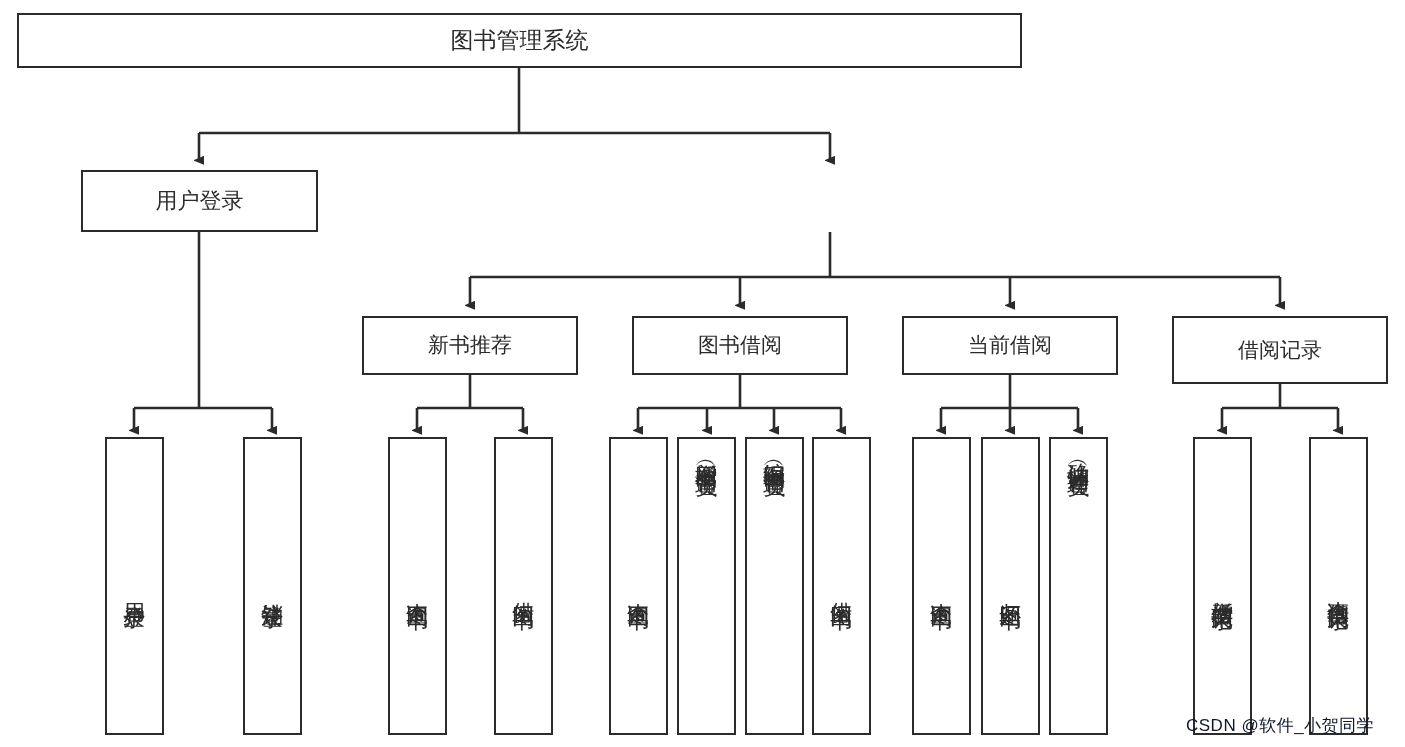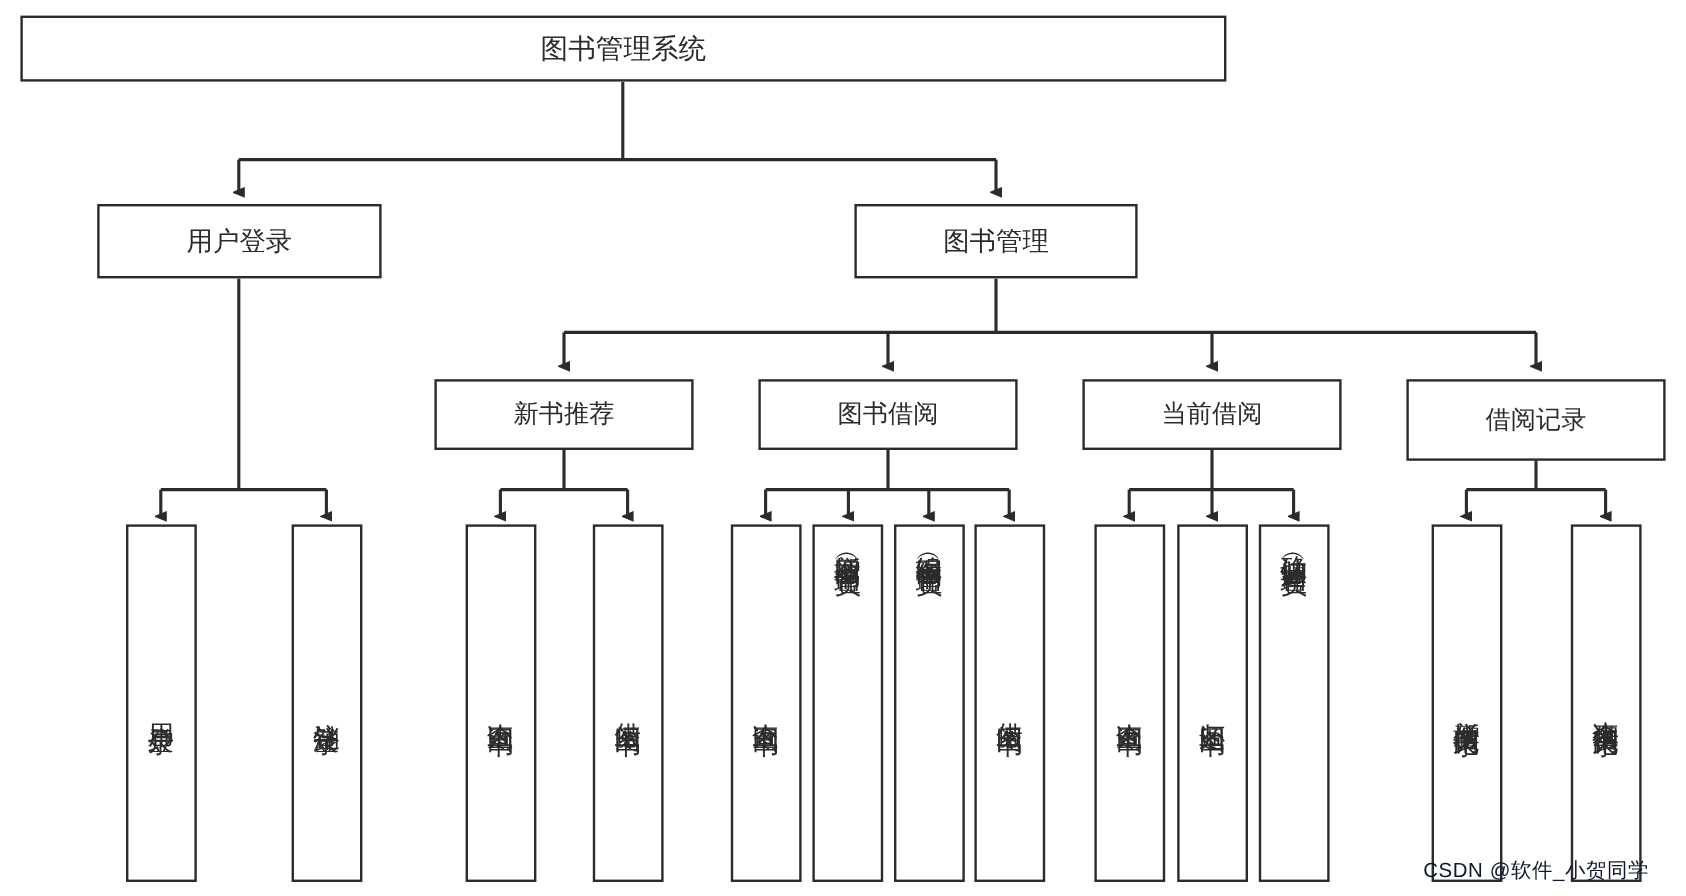--- a/index.html
+++ b/index.html
@@ -7,21 +7,21 @@
        font-family:"Liberation Sans","DejaVu Sans",sans-serif;}
   #diagram-root{position:relative;width:1405px;height:747px;background:#fff;}
   svg#connectors{position:absolute;left:0;top:0;width:1405px;height:747px;}
   .node{position:absolute;box-sizing:border-box;background:#ffffff;
         border:2.5px solid #2b2b2b;display:flex;align-items:center;
         justify-content:center;}
   .node .label{color:#2b2b2b;line-height:1.15;text-align:center;
                white-space:nowrap;}
   .lvl0 .label{font-size:23px;}
   .lvl1 .label{font-size:22px;}
-  .lvl2 .label{font-size:21px;font-family:Liberation Serif, serif;}
+  .lvl2 .label{font-size:21px;}
   .leaf{align-items:flex-start;justify-content:center;}
   .leaf .label{font-size:22px;writing-mode:vertical-rl;text-orientation:upright;
                letter-spacing:2px;white-space:pre;padding-top:6px;}
   .leaf.center{align-items:center;}
   #watermark{position:absolute;left:1186px;top:714px;font-size:17px;
              color:#0f172a;white-space:nowrap;letter-spacing:0.5px;}
 </style>
 </head>
 <body>
 
@@ -77,23 +77,20 @@
     </g>
   </svg>
 
   <div class="node lvl0" style="left:17px;top:13px;width:1005px;height:55px;">
     <span class="label">图书管理系统</span>
   </div>
 
   <div class="node lvl1" style="left:81px;top:170px;width:237px;height:62px;">
     <span class="label">用户登录</span>
   </div>
-  <div class="node lvl1" style="left:712px;top:170px;width:236px;height:62px;">
-    <span class="label">图书管理</span>
-  </div>
 
   <div class="node lvl2" style="left:362px;top:316px;width:216px;height:59px;">
     <span class="label">新书推荐</span>
   </div>
   <div class="node lvl2" style="left:632px;top:316px;width:216px;height:59px;">
     <span class="label">图书借阅</span>
   </div>
   <div class="node lvl2" style="left:902px;top:316px;width:216px;height:59px;">
     <span class="label">当前借阅</span>
   </div>

